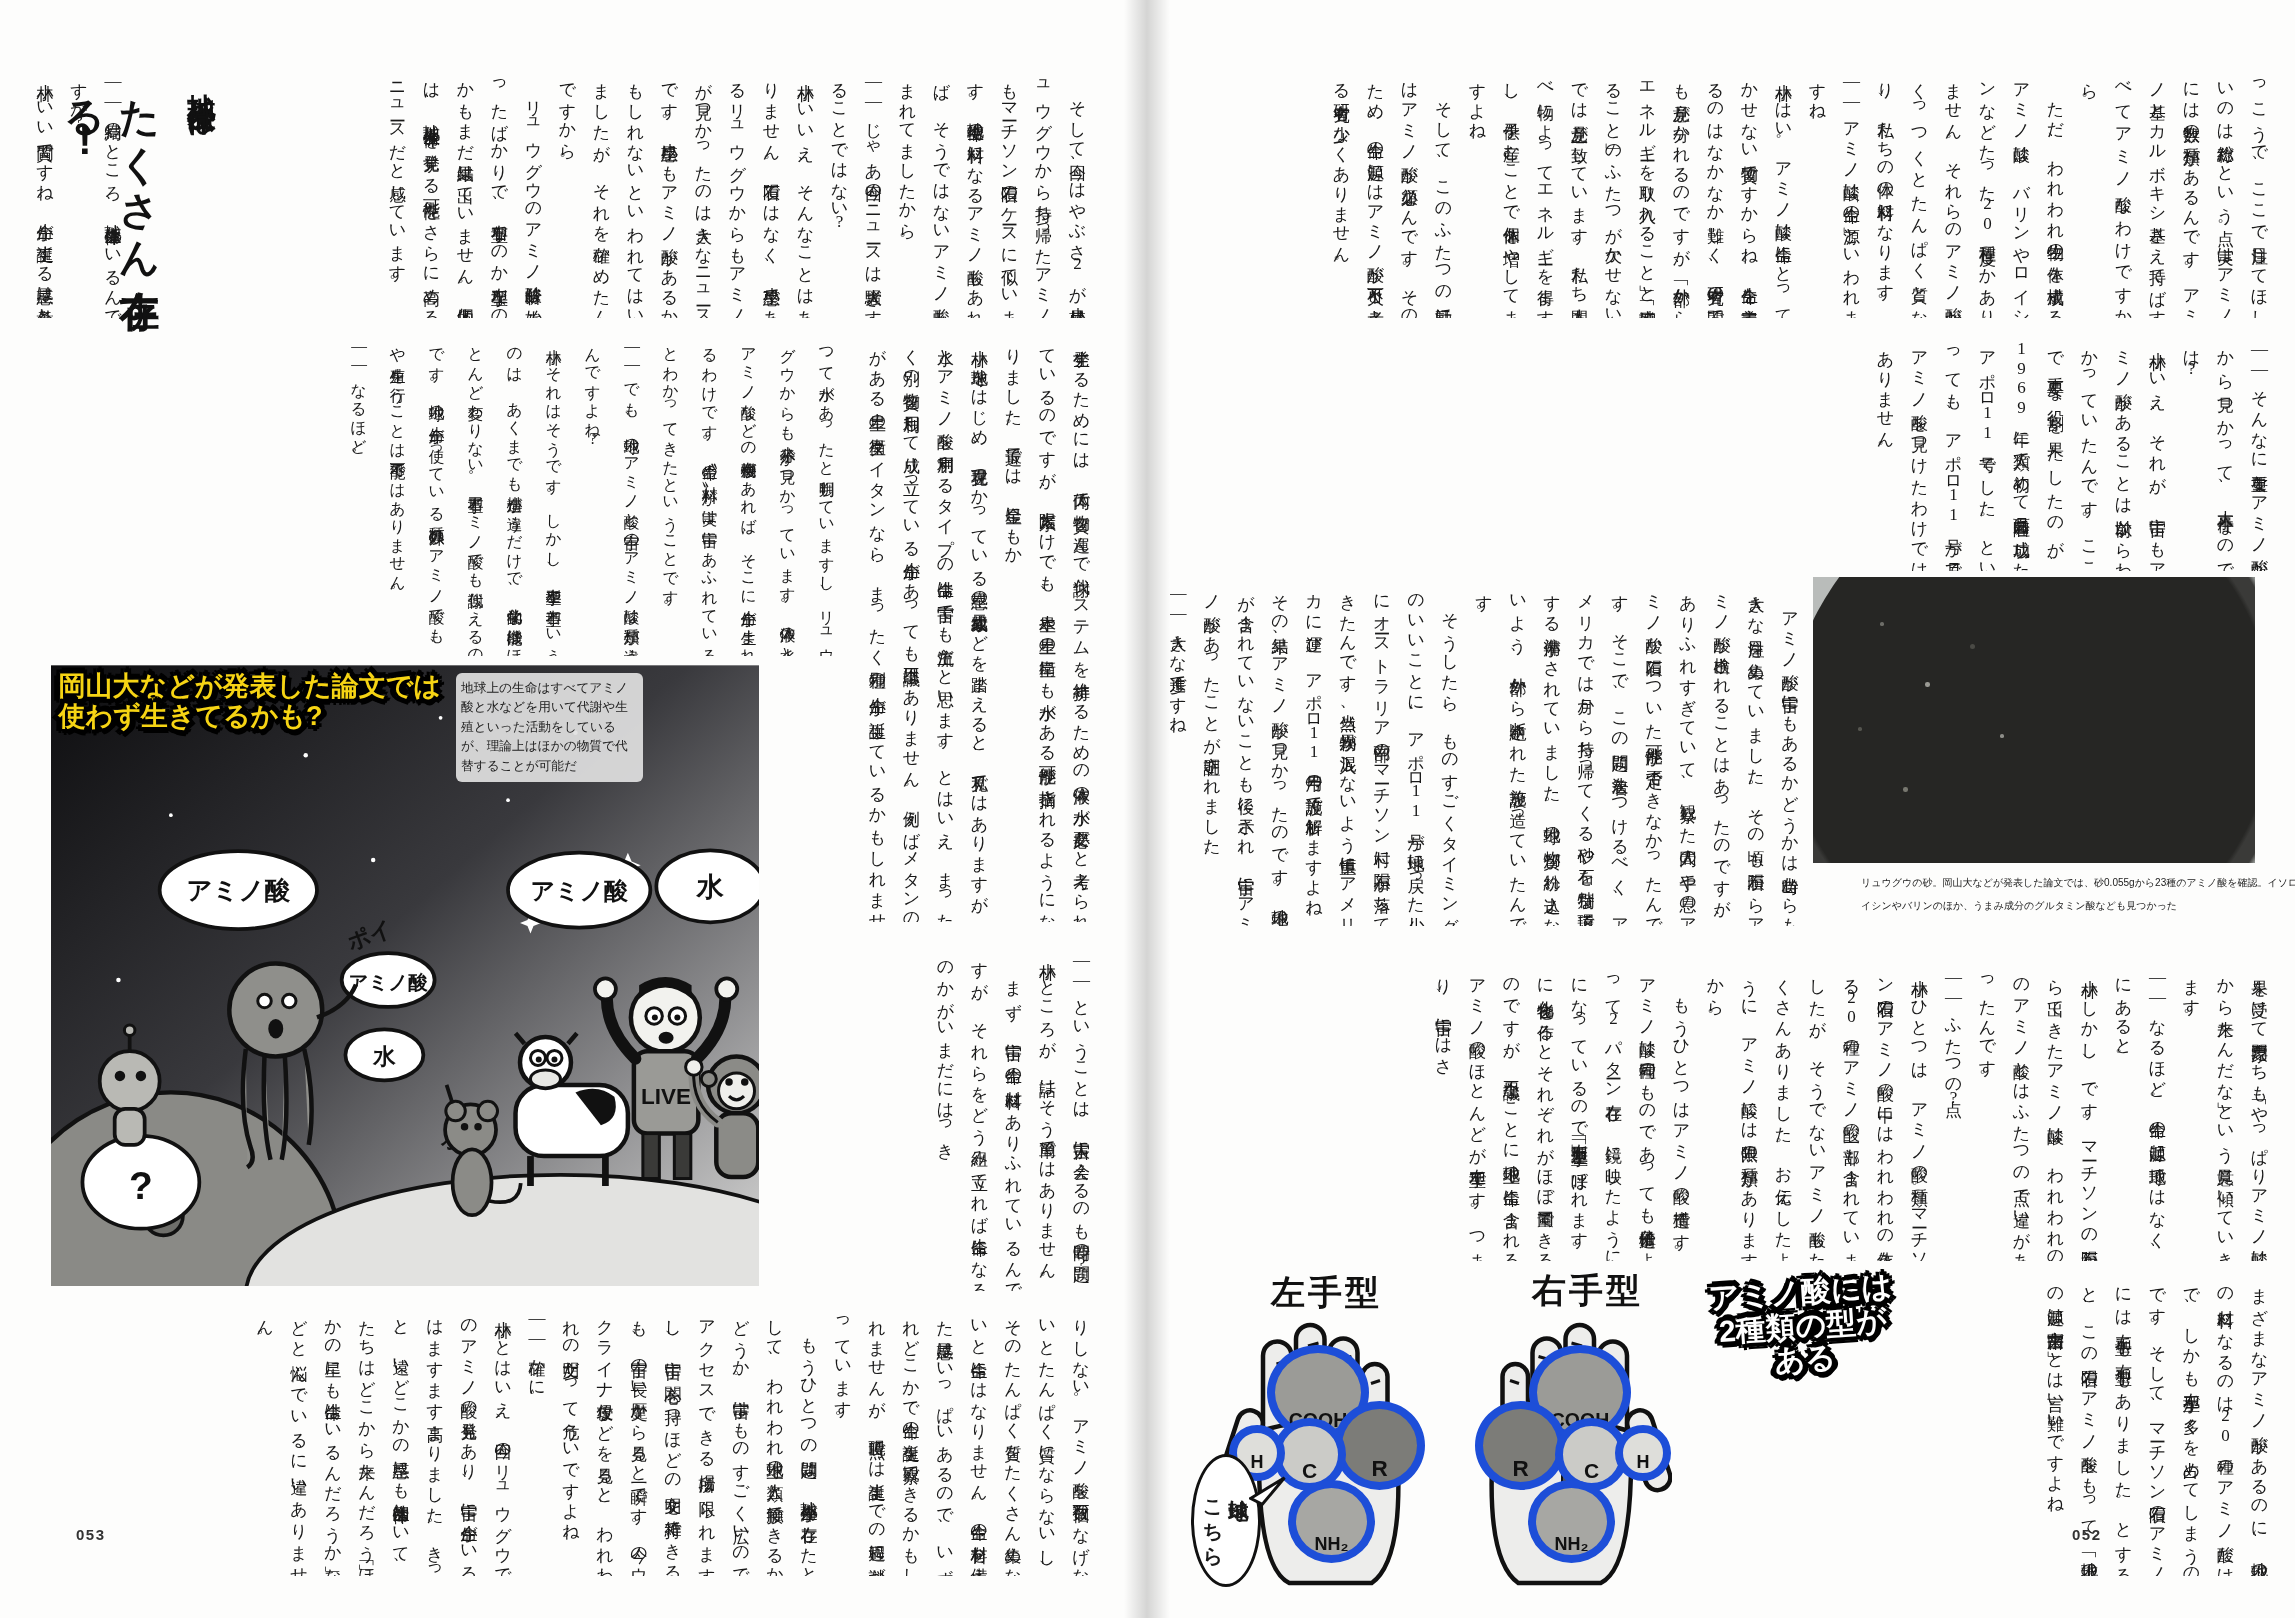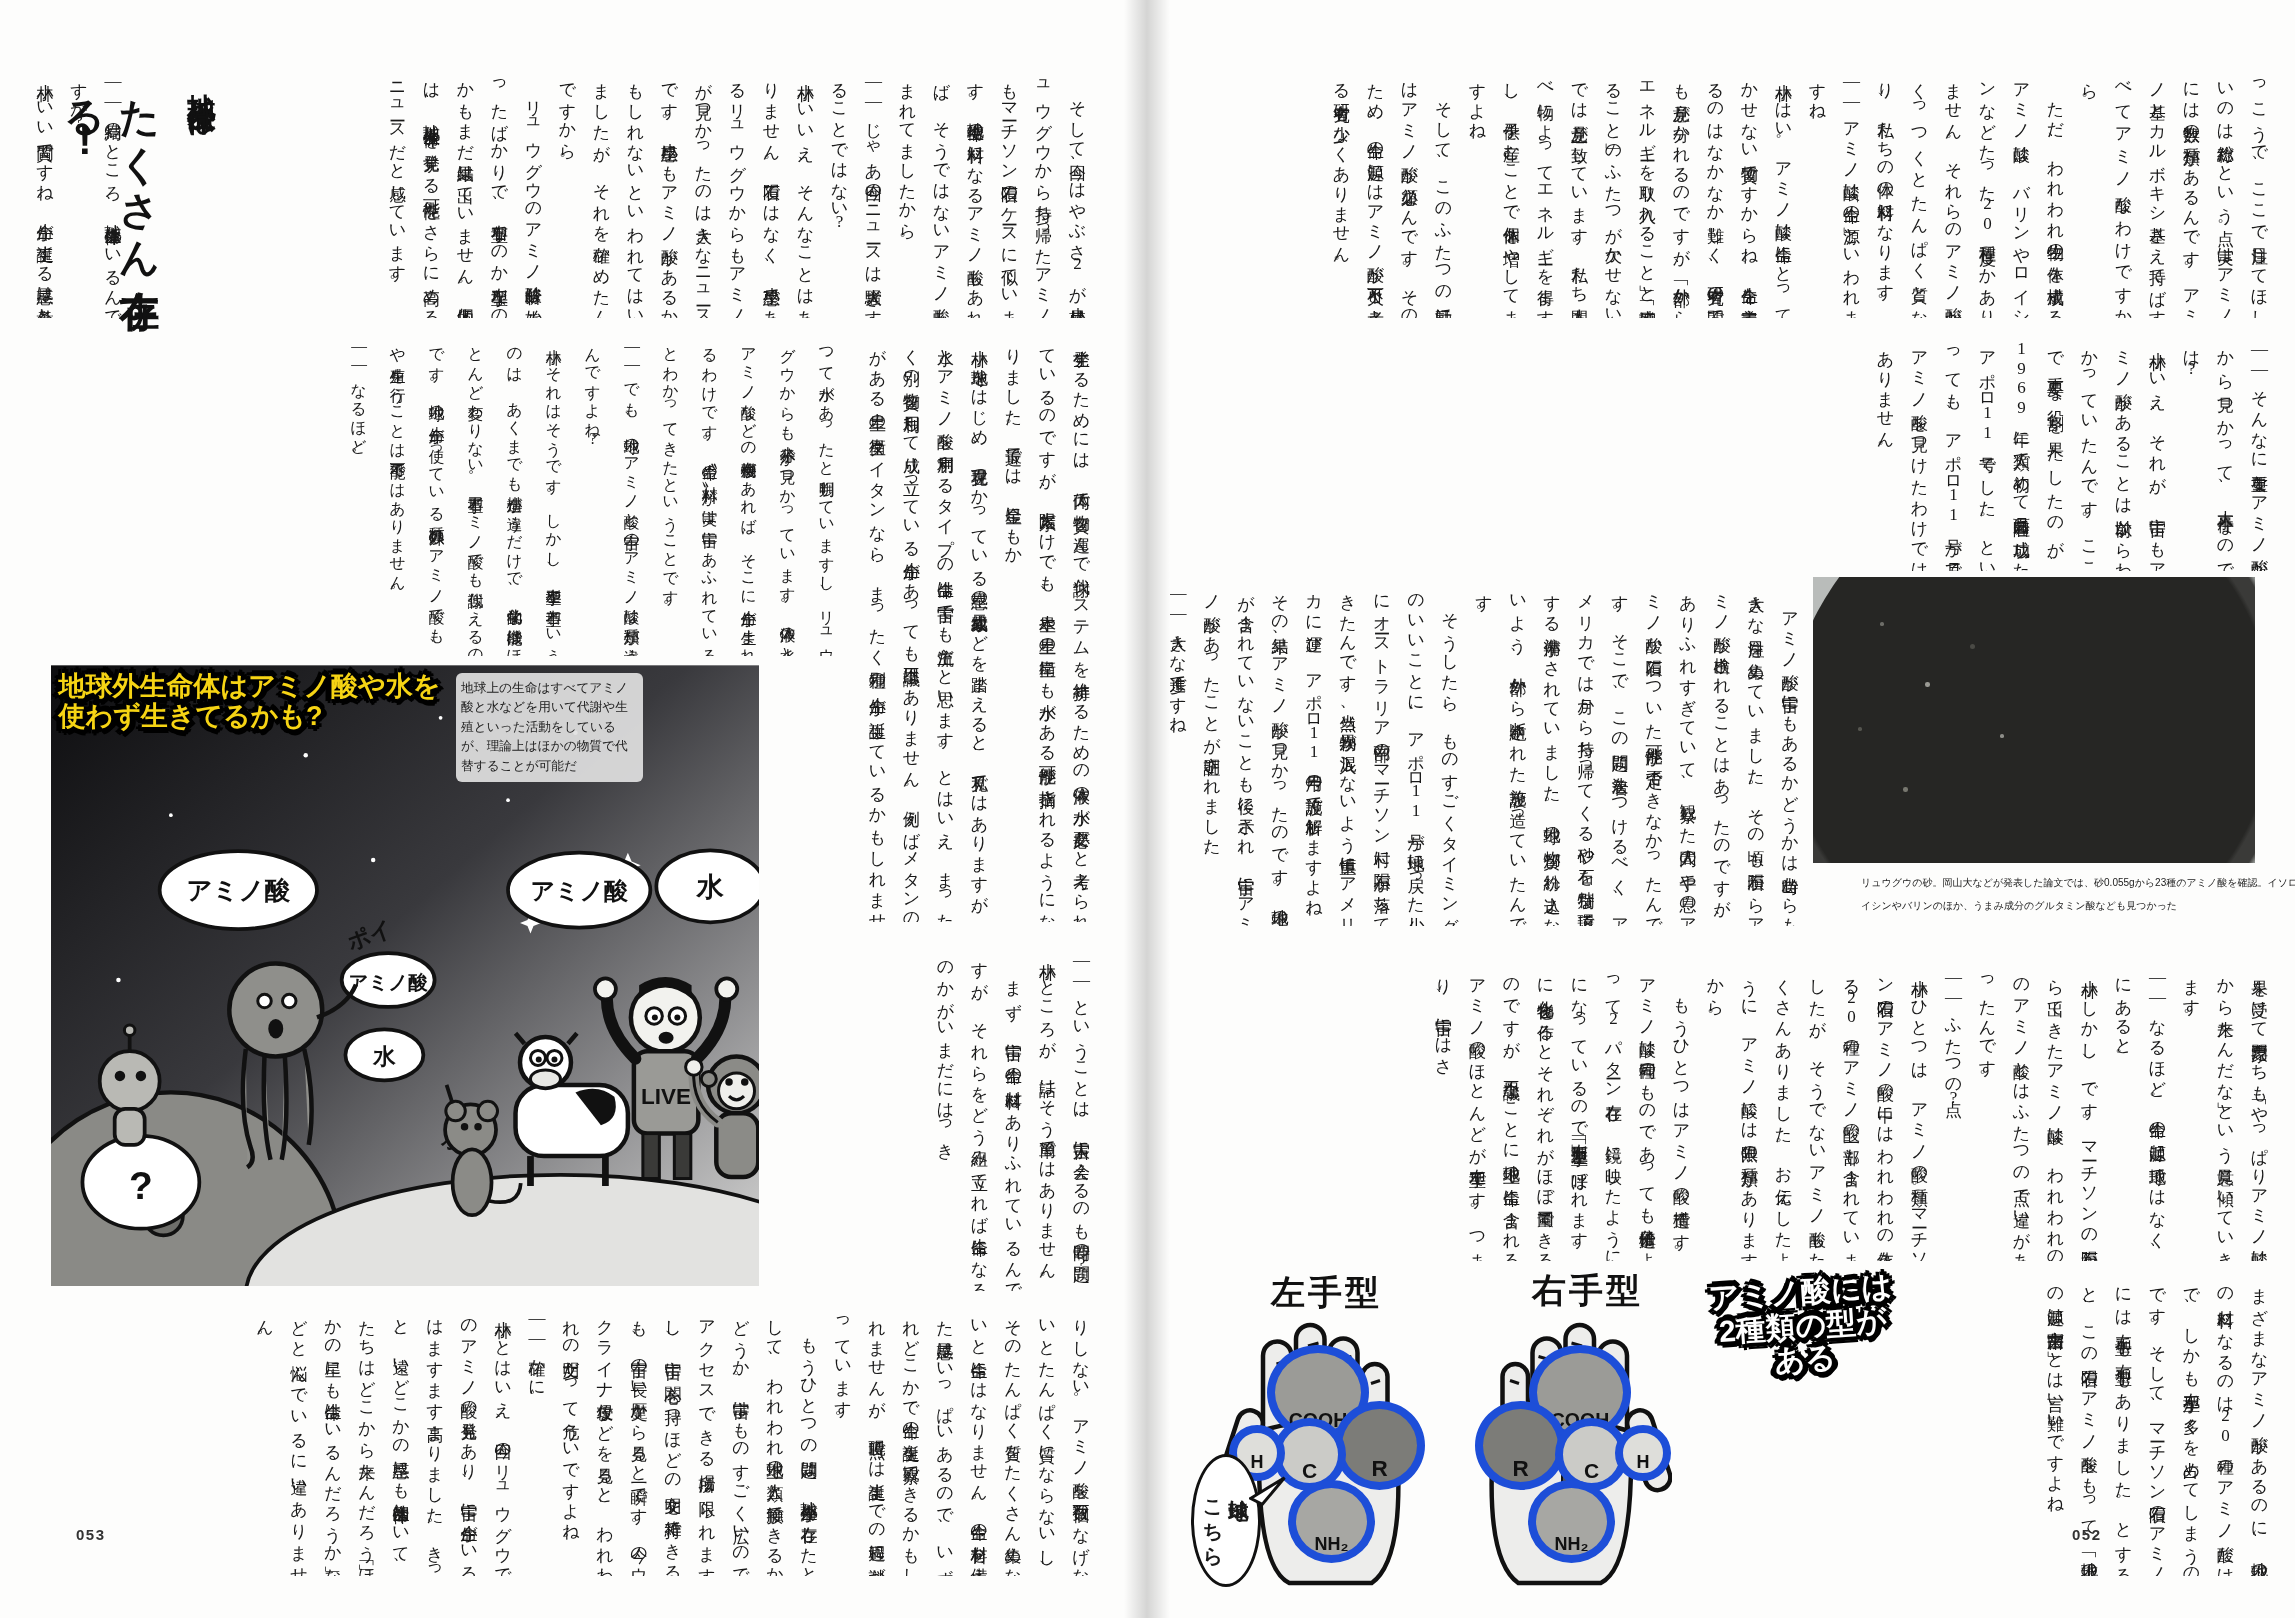--- a/index.html
+++ b/index.html
@@ -328,21 +328,21 @@
           <path d="M905 575 q10 10 20 0" stroke="#111" stroke-width="4" fill="none"></path>
           <circle cx="878" cy="552" r="10" fill="#8b8b87" stroke="#111" stroke-width="4"></circle>
           <rect x="888" y="598" width="56" height="85" rx="20" fill="#8b8b87" stroke="#111" stroke-width="6"></rect>
           <path d="M890 610 q-35 -25 -32 -70" stroke="#8b8b87" stroke-width="14" fill="none" stroke-linecap="round"></path>
           <path d="M890 610 q-35 -25 -32 -70" stroke="#111" stroke-width="4" fill="none"></path>
           <circle cx="858" cy="536" r="11" fill="#efefeb" stroke="#111" stroke-width="4"></circle>
         </g>
       </svg>
 
       
-      <div class="abs outlineHead yellowHead" style="left:7.5px;top:6px;width:390px;">地球外生命体はアミノ酸や水を
+      <div class="abs outlineHead yellowHead" style="left:7.5px;top:6px;width:390px;">岡山大などが発表した論文では
 使わず生きてるかも?</div>
 
       
       <div class="abs cartoonCaption" style="left:405px;top:7.5px;width:177px;">地球上の生命はすべてアミノ酸と水などを用いて代謝や生殖といった活動をしているが、理論上はほかの物質で代替することが可能だ</div>
     </div>
 
     <div class="abs vtext" style="left:772px;top:950px;width:326px;height:341px;">——ということは、宇宙人に会えるのも時間の問題?
 小林　ところが、話はそう簡単ではありません。
 　まず、宇宙に生命の材料はありふれているんですが、それらをどう組み立てれば生命になるのかがいまだにはっき</div>
 

